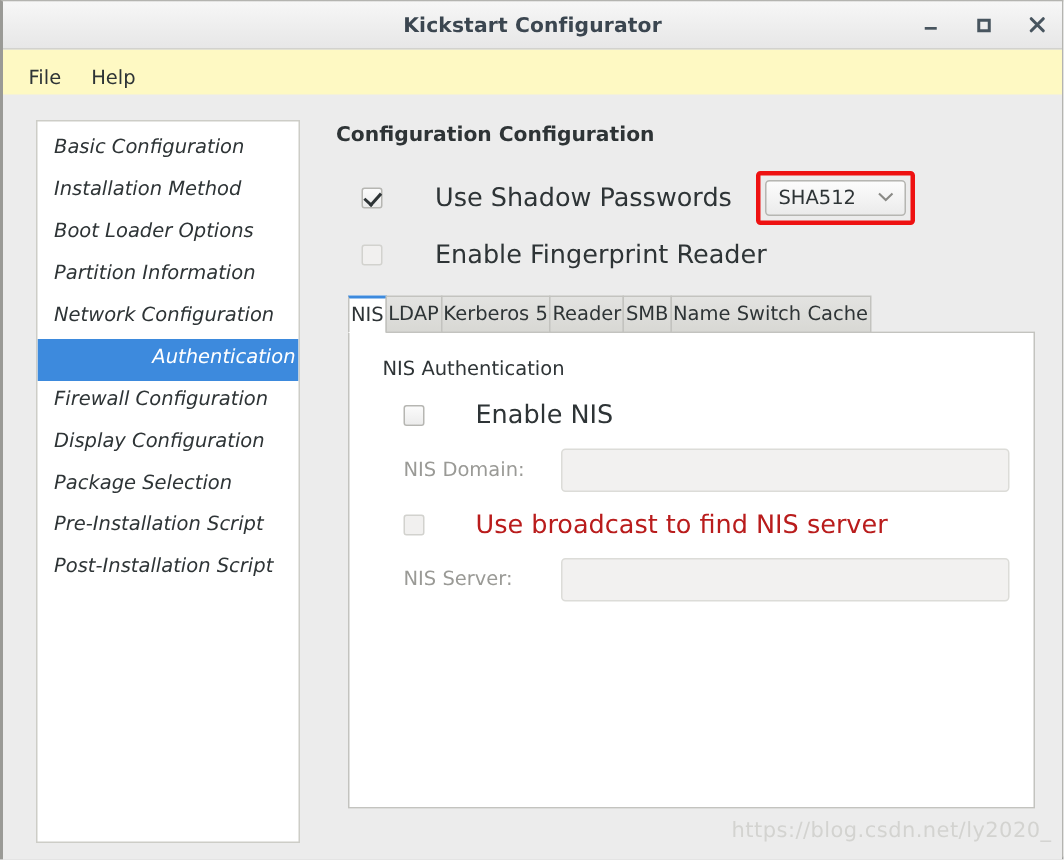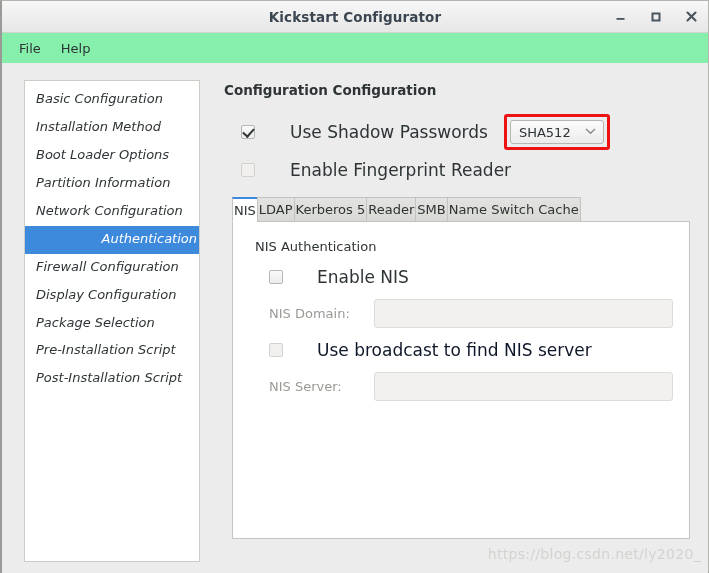--- a/index.html
+++ b/index.html
@@ -63,23 +63,23 @@
     font-size: 13px;
     line-height: 1;
     cursor: pointer;
   }
   .winbtn svg { display: block; }
 
   
   #menubar {
     height: 30px;
     flex: 0 0 30px;
-    background: #86efac;
-    display: flex;
-    align-items: center;
+    background: #fef9c3;
+    display: flex;
+    align-items: flex-end;
     padding-left: 9px;
     gap: 4px;
     border-bottom: 1px solid #ececec;
   }
   .menu-item {
     font-size: 13px;
     color: #2e3436;
     padding: 3px 8px;
     border-radius: 3px;
     cursor: default;
@@ -168,21 +168,21 @@
     border-color: #d2d2ce;
     background: #f1f0ef;
   }
 
   .check-label {
     font-size: 17px;
     color: #2e3436;
     cursor: default;
     margin-left: 26px;
   }
-  .check-label.disabled { color: #0f172a; }
+  .check-label.disabled { color: #b91c1c; }
 
   .combo-wrap {
     position: relative;
     margin-left: 16px;
     padding: 3px;
     border: 3px solid #ee1111;
     border-radius: 3px;
     display: inline-flex;
   }
   .combo {

